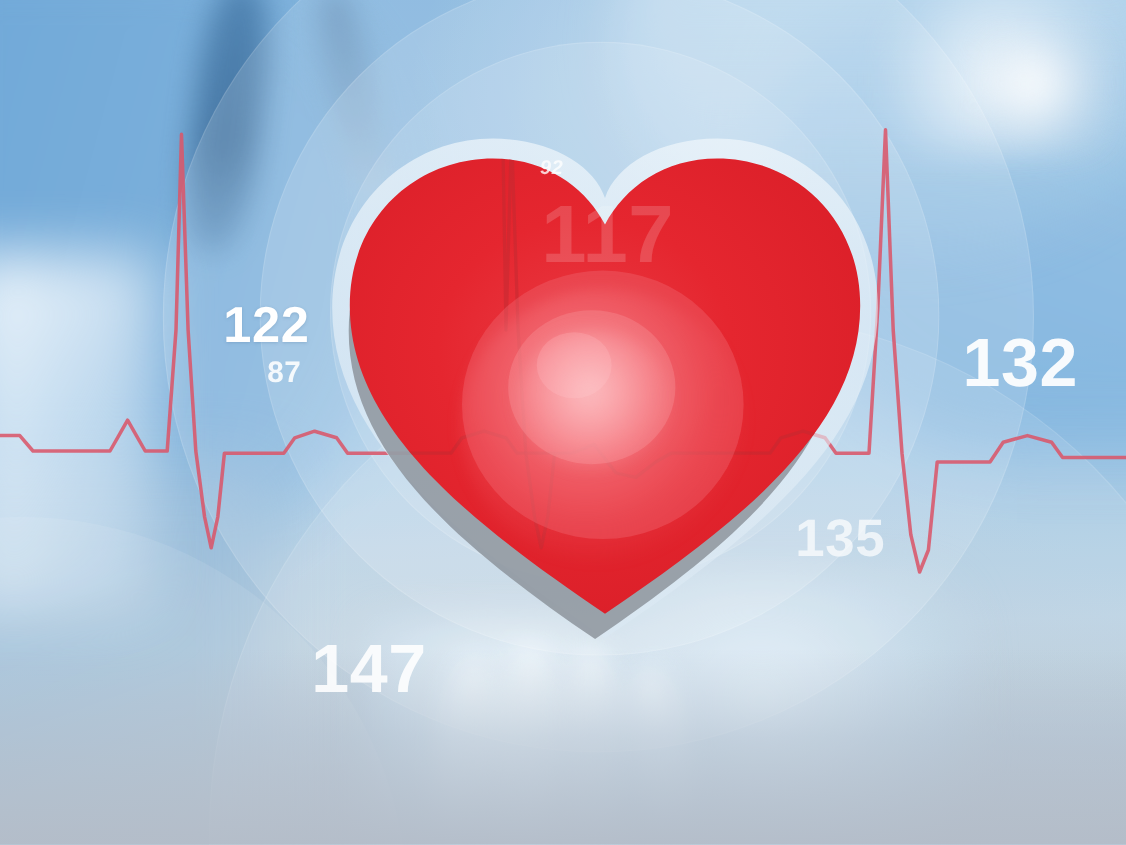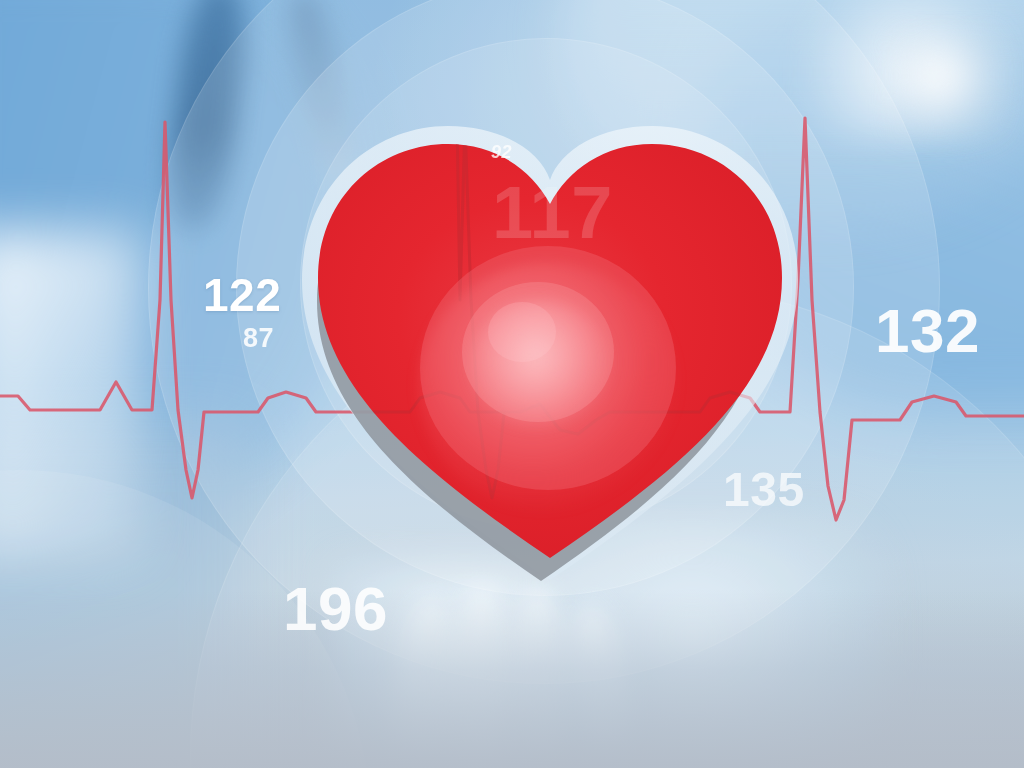--- a/index.html
+++ b/index.html
@@ -283,15 +283,15 @@
   </div>
   <div class="heart-glow"></div>
   <div class="heart-glow-inner"></div>
 
   <div class="num num-122">122</div>
   <div class="num num-87">87</div>
   <div class="num num-117">117</div>
   <div class="num num-92">92</div>
   <div class="num num-132">132</div>
   <div class="num num-135">135</div>
-  <div class="num num-147">196</div>
+  <div class="num num-147">147</div>
 
 </div>
 
 </body></html>

